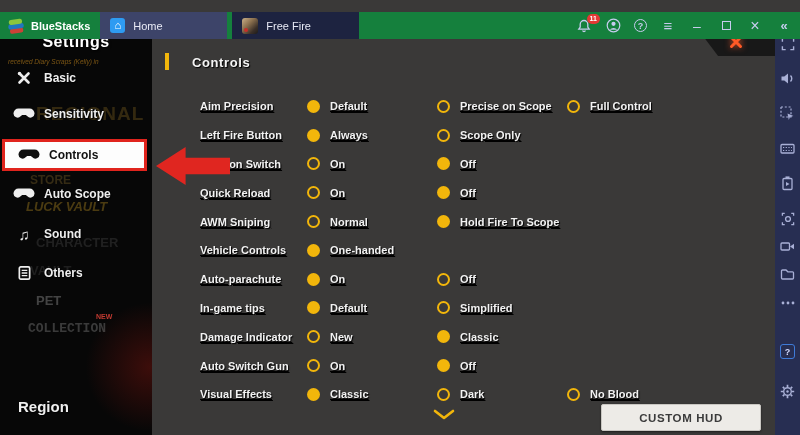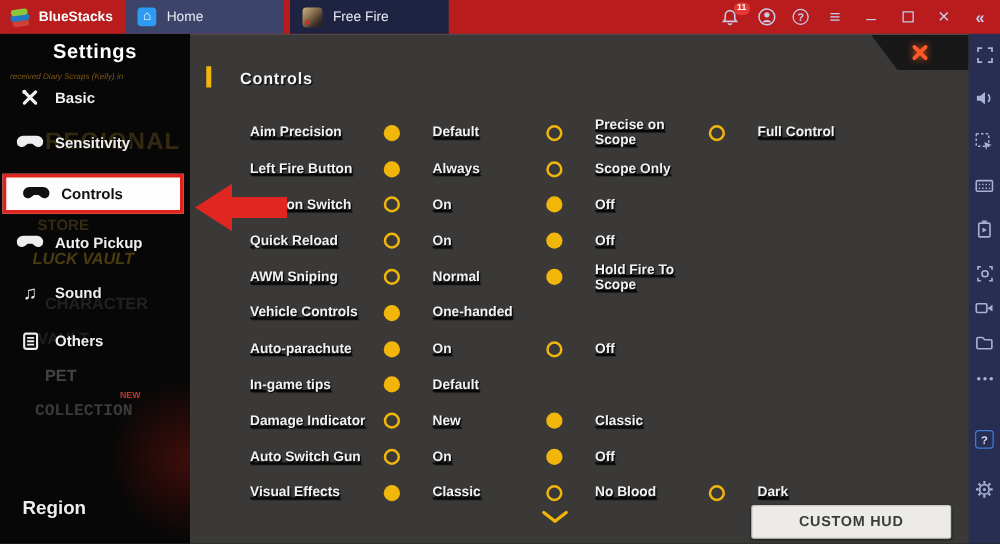--- a/index.html
+++ b/index.html
@@ -1,21 +1,21 @@
 <!DOCTYPE html>
 <html><head>
 <meta charset="utf-8">
 <style>
   html,body{margin:0;padding:0;background:#101010;}
   *{box-sizing:border-box;}
   .stage{position:relative;width:800px;height:435px;overflow:hidden;
          font-family:"Liberation Sans",sans-serif;background:#3a3938;}
 
   
-  .topbar{position:absolute;top:0;left:0;width:800px;height:27px;background:#b91c1c;
+  .topbar{position:absolute;top:12px;left:0;width:800px;height:27px;background:#15803d;
           display:flex;align-items:center;z-index:30;}
   .logo{width:20px;height:18px;margin-left:6px;flex:0 0 auto;}
   .brand{color:#fff;font-weight:bold;font-size:11px;margin:0 10px 0 5px;}
   .tab{height:27px;display:flex;align-items:center;gap:8px;padding:0 10px;cursor:default;}
   .tab-home{width:127px;background:#3d4469;}
   .tab-game{width:127px;background:#1d2340;margin-left:5px;}
   .home-ic{width:15px;height:15px;background:#2e9bf2;border-radius:3px;color:#fff;
            font-size:11px;line-height:15px;text-align:center;}
   .ff-ic{width:16px;height:16px;border-radius:3px;position:relative;flex:0 0 auto;
          background:linear-gradient(135deg,#cbb18a 0%,#8a6f4e 40%,#3a2f28 75%,#1c1a18 100%);}
@@ -57,21 +57,21 @@
   .head-tick{position:absolute;left:13px;top:25px;width:4px;height:17px;background:#f2b60b;}
   .head-title{position:absolute;left:40px;top:27px;color:#f5f5f5;font-weight:bold;
          font-size:13px;letter-spacing:.6px;text-shadow:1px 1px 1px #000;}
   .corner-close{position:absolute;right:0;top:0;width:78px;height:28px;background:#181818;
          clip-path:polygon(0 0,100% 0,100% 100%,27% 100%);
          display:flex;align-items:center;justify-content:center;cursor:pointer;}
   .rows{position:absolute;left:0;top:64px;width:623px;}
   .row{display:grid;grid-template-columns:107px 130px 130px 1fr;align-items:center;
        height:28.8px;padding-left:48px;text-decoration:underline;}
   .row-label{color:#f2f2f2;font-weight:bold;font-size:11px;text-shadow:1px 1px 1px #000;}
-  .opt{display:flex;align-items:center;gap:26px;cursor:pointer;}
+  .opt{display:flex;align-items:center;gap:10px;cursor:pointer;}
   .radio{width:13px;height:13px;border-radius:50%;border:2.5px solid #f2b60b;flex:0 0 auto;}
   .radio.sel{border:none;background:#f2b60b;}
   .opt-label{color:#f2f2f2;font-weight:bold;font-size:11px;text-shadow:1px 1px 1px #000;}
   .chev{position:absolute;left:280px;top:378px;cursor:pointer;}
   .custom-hud{position:absolute;left:449px;top:376px;width:160px;height:27px;
        background:#edebe7;border:1px solid #c9c7c2;border-radius:2px;color:#3b3b3b;
        font-weight:bold;font-size:11.5px;letter-spacing:.6px;display:flex;
        align-items:center;justify-content:center;cursor:pointer;
        box-shadow:0 1px 2px rgba(0,0,0,.5);}
 
@@ -179,21 +179,21 @@
             </svg>
           </span>
           <span class="lbl">Controls</span>
         </div>
         <div class="side-item" style="top: 153px;">
           <span class="side-ic">
             <svg width="22" height="14" viewBox="0 0 24 14">
               <path d="M6 1 h12 a5.5 5.5 0 0 1 5.5 5.5 a4.5 4.5 0 0 1 -7.8 3 L14 8 h-4 l-1.7 1.5 a4.5 4.5 0 0 1 -7.8 -3 A5.5 5.5 0 0 1 6 1 z" fill="currentColor"></path>
             </svg>
           </span>
-          <span class="lbl">Auto Pickup</span>
+          <span class="lbl">Auto Scope</span>
         </div>
         <div class="side-item" style="top: 193px;">
           <span class="side-ic">
             <span style="font-size:15px;line-height:15px;">♫</span>
           </span>
           <span class="lbl">Sound</span>
         </div>
         <div class="side-item" style="top: 232px;">
           <span class="side-ic">
             <svg width="15" height="16" viewBox="0 0 16 16" fill="none" stroke="currentColor" stroke-width="1.8">
@@ -294,20 +294,24 @@
             <span class="radio"></span>
             <span class="opt-label">Off</span>
           </div>
         </div>
         <div class="row">
           <div class="row-label">In-game tips</div>
           <div class="opt">
             <span class="radio sel"></span>
             <span class="opt-label">Default</span>
           </div>
+          <div class="opt">
+            <span class="radio"></span>
+            <span class="opt-label">Simplified</span>
+          </div>
         </div>
         <div class="row">
           <div class="row-label">Damage Indicator</div>
           <div class="opt">
             <span class="radio"></span>
             <span class="opt-label">New</span>
           </div>
           <div class="opt">
             <span class="radio sel"></span>
             <span class="opt-label">Classic</span>
@@ -325,25 +329,25 @@
           </div>
         </div>
         <div class="row">
           <div class="row-label">Visual Effects</div>
           <div class="opt">
             <span class="radio sel"></span>
             <span class="opt-label">Classic</span>
           </div>
           <div class="opt">
             <span class="radio"></span>
+            <span class="opt-label">Dark</span>
+          </div>
+          <div class="opt">
+            <span class="radio"></span>
             <span class="opt-label">No Blood</span>
-          </div>
-          <div class="opt">
-            <span class="radio"></span>
-            <span class="opt-label">Dark</span>
           </div>
         </div>
       </div>
 
     <div class="chev">
       <svg width="24" height="11" viewBox="0 0 24 11">
         <path d="M3 2 L12 9 L21 2" fill="none" stroke="#f2b60b" stroke-width="2.6" stroke-linecap="round" stroke-linejoin="round"></path>
       </svg>
     </div>
 

